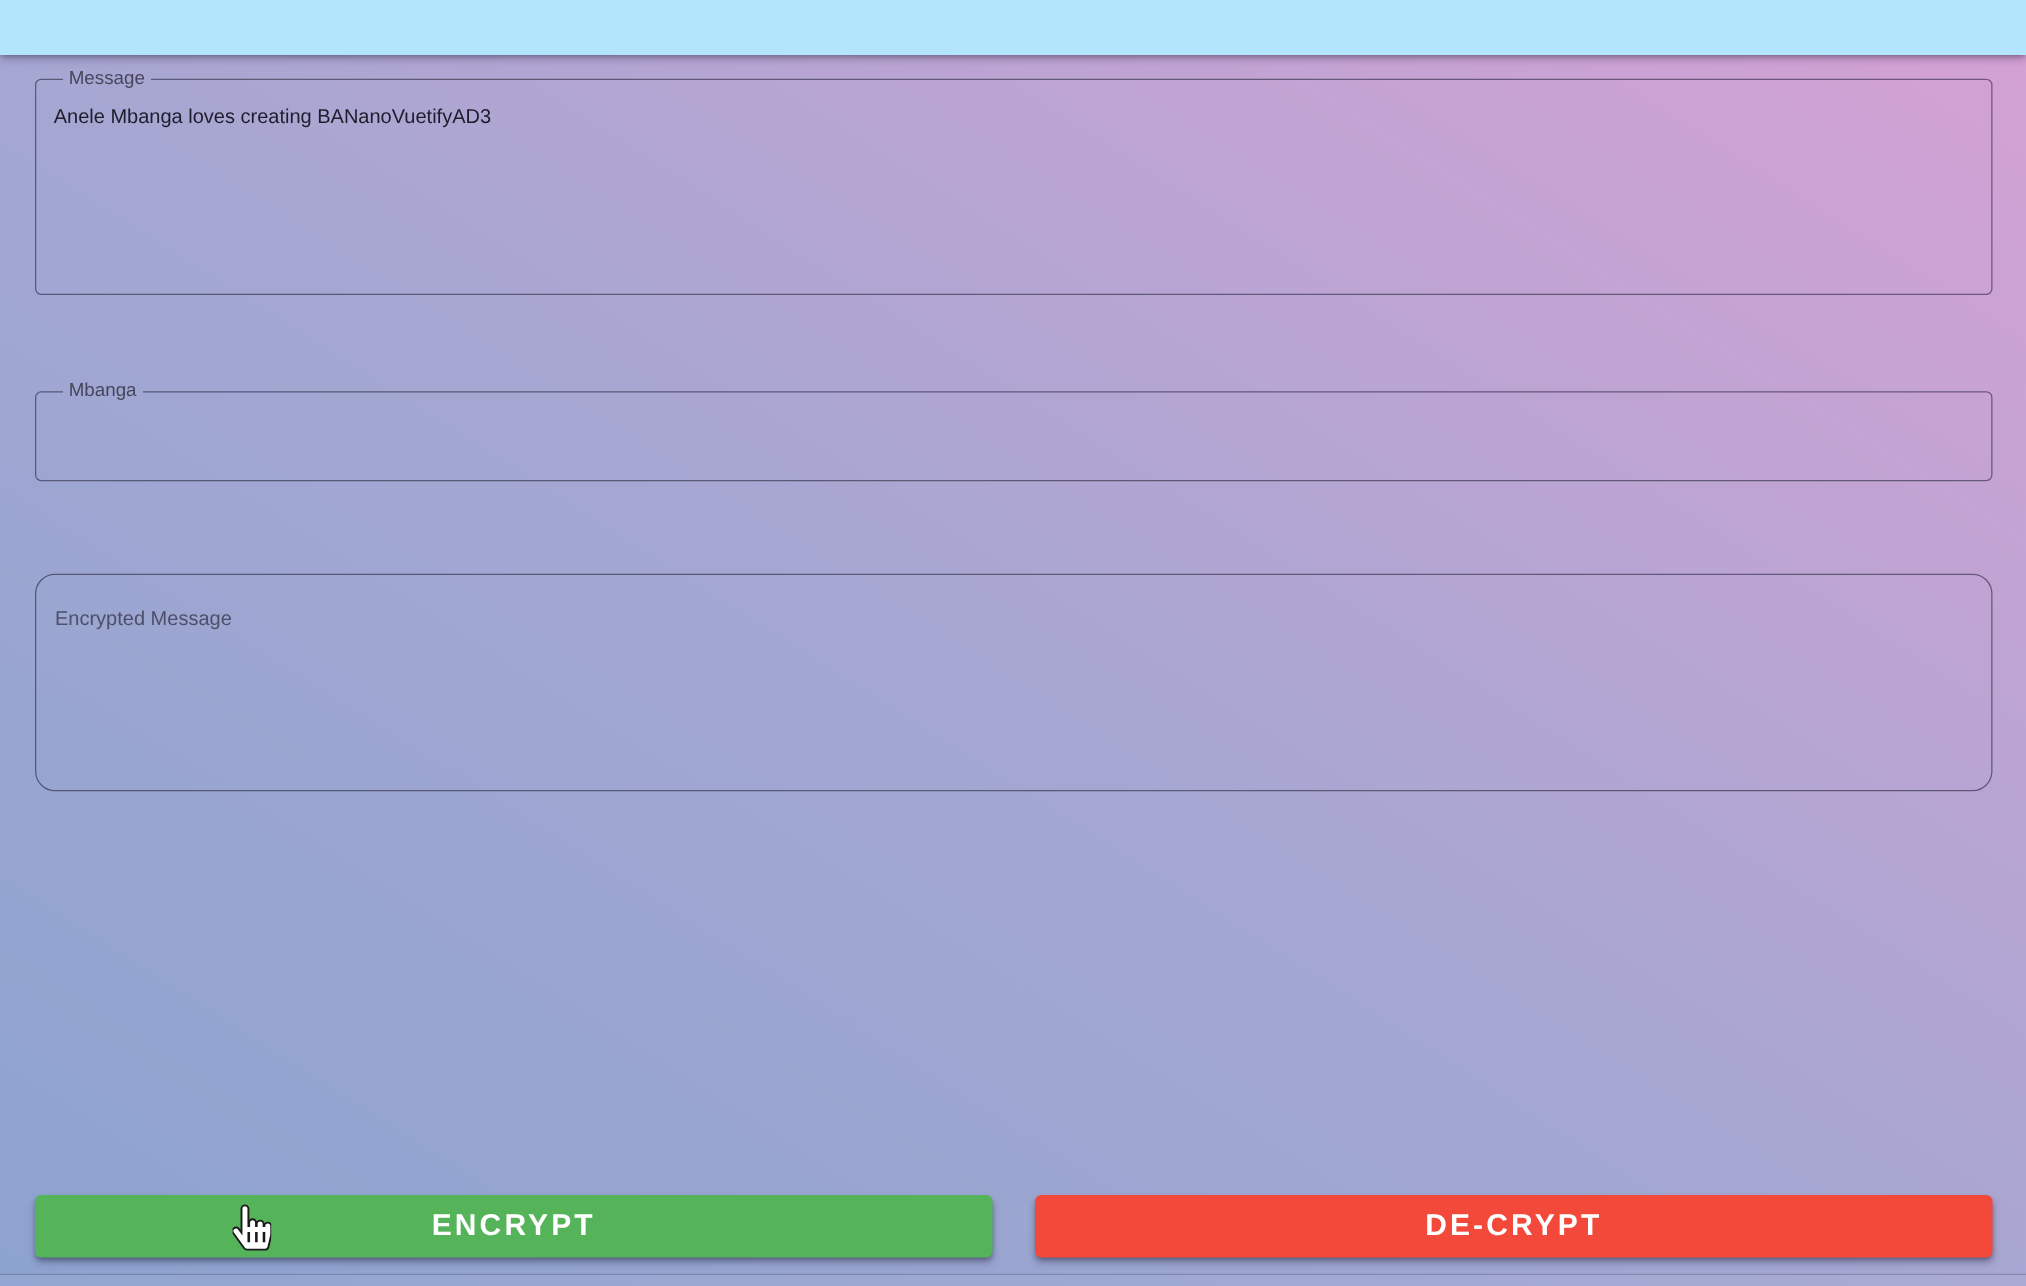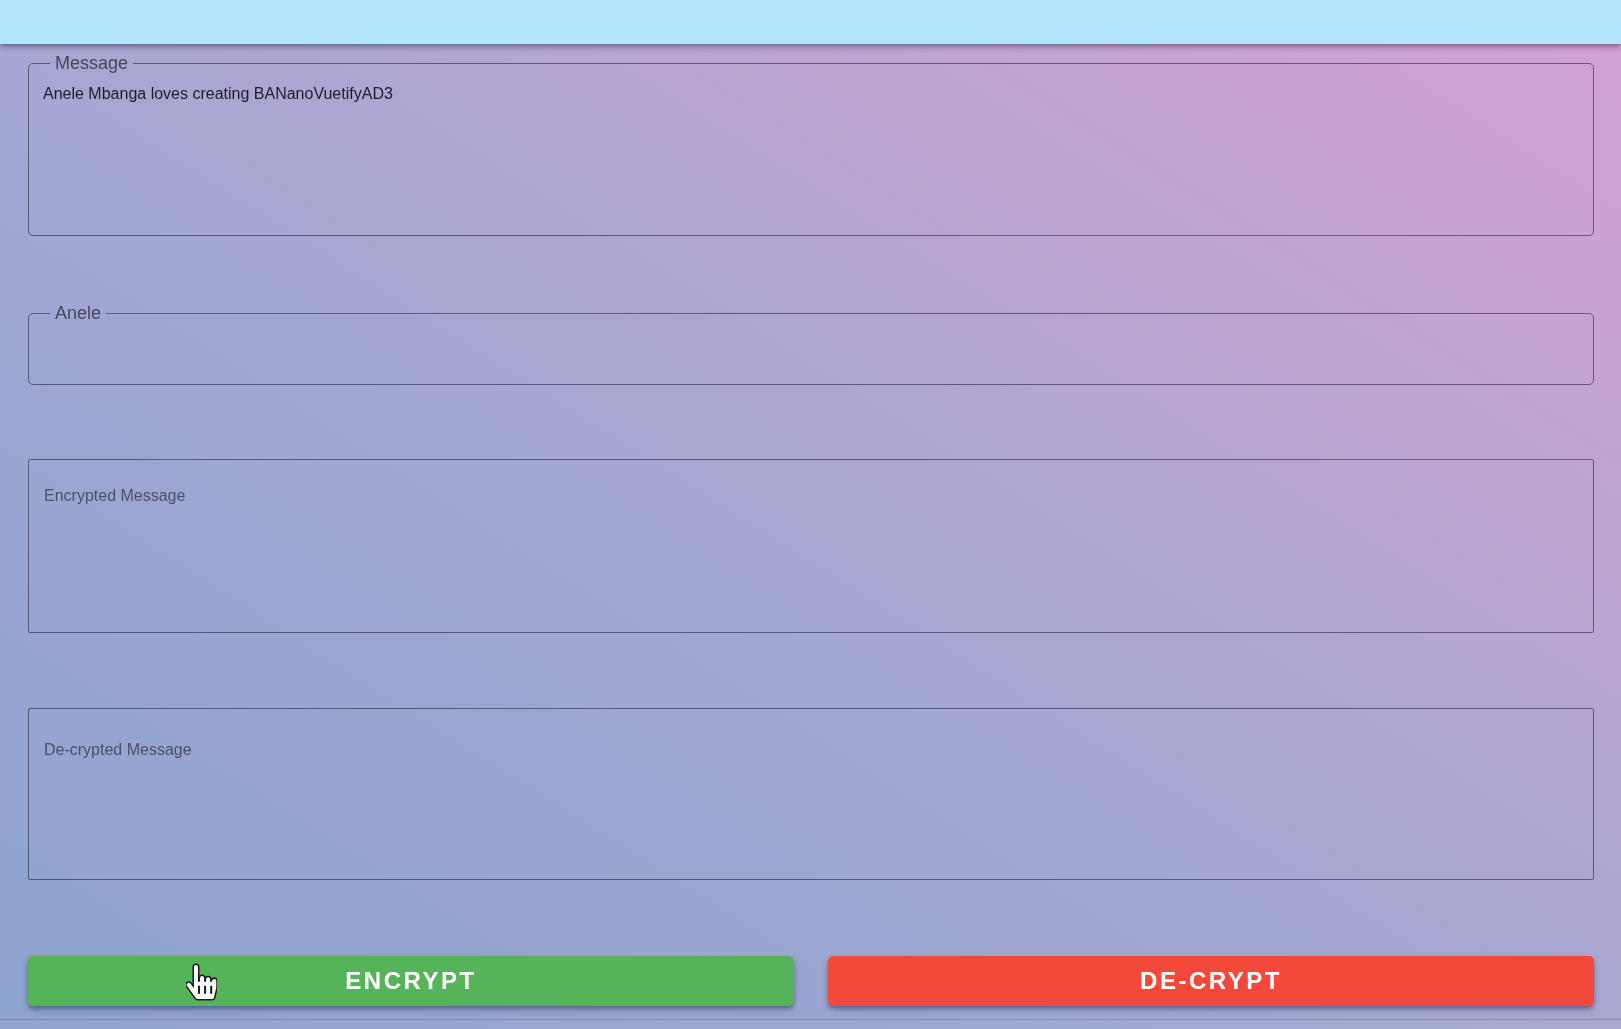--- a/index.html
+++ b/index.html
@@ -33,32 +33,32 @@
   fieldset.field {
     position: absolute;
     left: 0;
     width: 1566px;
     border: 1px solid rgba(28,26,48,.55);
     border-radius: 5px;
     padding: 0 14px;
     background: transparent;
   }
   fieldset.field legend {
-    font-size: 18px;
+    font-size: 15px;
     line-height: 16px;
     color: rgba(50,48,66,.82);
     padding: 0 5px;
     margin-left: 7px;
   }
   .box {
     position: absolute;
     left: 0;
     width: 1566px;
     border: 1px solid rgba(28,26,48,.55);
-    border-radius: 2px;
+    border-radius: 16px;
     background: transparent;
   }
   textarea, input[type="text"] {
     display: block;
     width: 100%;
     background: transparent;
     border: none;
     outline: none;
     resize: none;
     font-family: "Liberation Sans", "DejaVu Sans", sans-serif;
@@ -122,30 +122,27 @@
   <div class="appbar" style="background-color: rgb(179, 229, 252);"></div>
 
   <div class="content">
 
     <fieldset class="field field-message">
       <legend>Message</legend>
       <textarea spellcheck="false" style="">Anele Mbanga loves creating BANanoVuetifyAD3</textarea>
     </fieldset>
 
     <fieldset class="field field-secret">
-      <legend>Anele</legend>
+      <legend>Mbanga</legend>
     </fieldset>
 
     <div class="box box-encrypted">
       <textarea spellcheck="false" placeholder="Encrypted Message" style=""></textarea>
     </div>
 
-    <div class="box box-decrypted">
-      <textarea spellcheck="false" placeholder="De-crypted Message" style=""></textarea>
-    </div>
 
     <button class="btn btn-encrypt" style="background-color: rgb(85, 180, 90);">ENCRYPT</button>
     <button class="btn btn-decrypt" style="background-color: rgb(243, 73, 59);">DE-CRYPT</button>
 
   </div>
 
   <div class="bottom-rule"></div>
 
   <svg class="cursor" viewBox="0 0 448 512" xmlns="http://www.w3.org/2000/svg">
     <path fill="#ffffff" stroke="#1b1b1b" stroke-width="22" d="M448 240v96c0 3.084-.356 6.159-1.063 9.162l-32 136C410.686 499.23 394.562 512 376 512H168a40.004 40.004 0 0 1-32.35-16.473l-127.997-176c-12.993-17.866-9.043-42.883 8.822-55.876 17.867-12.994 42.884-9.043 55.877 8.823L104 315.992V40c0-22.091 17.909-40 40-40s40 17.909 40 40v200h8v-40c0-22.091 17.909-40 40-40s40 17.909 40 40v40h8v-24c0-22.091 17.909-40 40-40s40 17.909 40 40v24h8c0-22.091 17.909-40 40-40s40 17.909 40 40zm-256 80h-8v96h8v-96zm88 0h-8v96h8v-96zm88 0h-8v96h8v-96z"></path>

